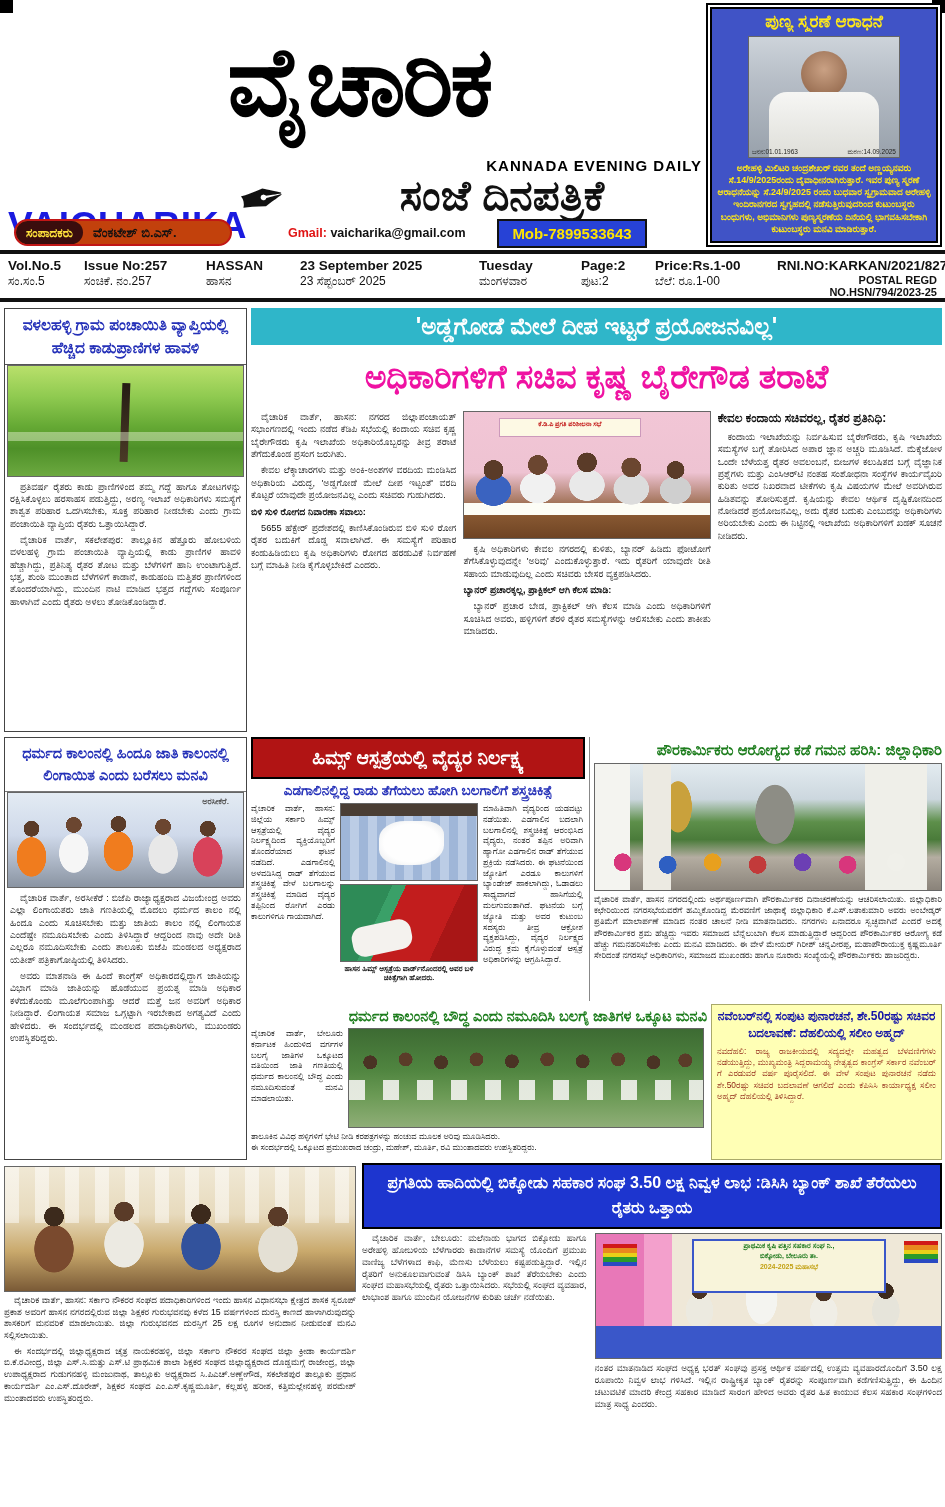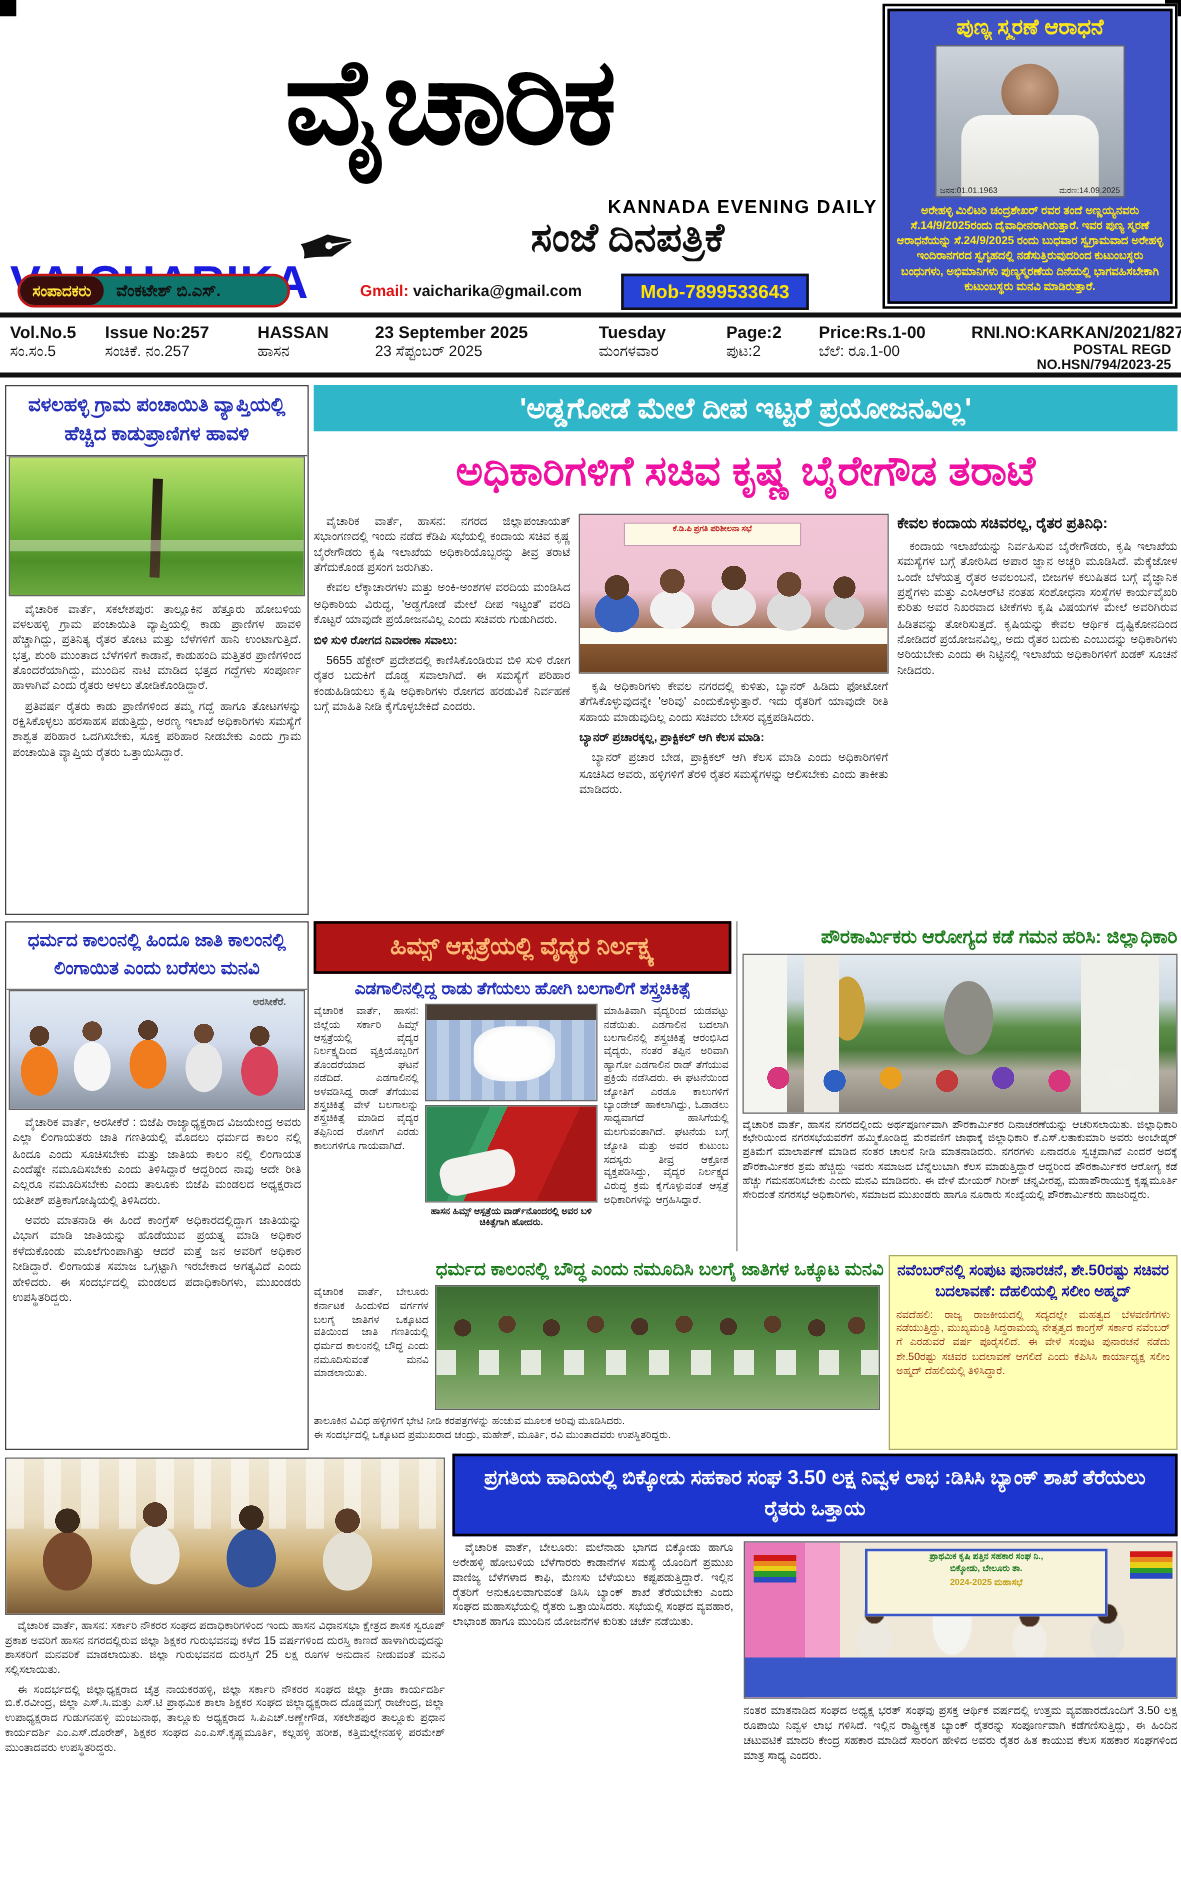--- a/index.html
+++ b/index.html
@@ -7,22 +7,22 @@
   .page{position:relative;width:945px;height:1507px;margin:0 auto;background:#fff;
         font-family:"Liberation Sans","DejaVu Sans",sans-serif;color:#111;overflow:hidden;}
   .abs{position:absolute;}
   .corner{width:13px;height:13px;background:#000;}
   
   .logo-kn{font-size:96px;font-weight:900;letter-spacing:-3px;line-height:160px;text-align:center;
            color:#000;white-space:nowrap;overflow:hidden;}
   .eng-daily{font-weight:bold;font-size:15px;letter-spacing:1px;text-align:right;color:#000;}
   .latin-name{color:#1b1bdf;font-weight:900;font-size:37px;letter-spacing:1px;}
   .pen-icon{font-size:58px;line-height:58px;transform:rotate(-12deg);}
-  .sanje{font-size:32px;font-weight:900;text-align:center;white-space:nowrap;overflow:hidden;font-family:Liberation Serif, serif;}
-  .editor-pill{display:flex;align-items:center;border:2px solid #c21616;border-radius:15px;overflow:hidden;height:27px;background:#0f766e;}
+  .sanje{font-size:42px;font-weight:900;text-align:center;white-space:nowrap;overflow:hidden;}
+  .editor-pill{display:flex;align-items:center;border:2px solid #c21616;border-radius:15px;overflow:hidden;height:27px;background:#c2410c;}
   .editor-pill .lbl{background:#3a0d0d;color:#ffe23c;font-weight:bold;font-size:12px;padding:0 10px;height:100%;display:flex;align-items:center;border-radius:12px;}
   .editor-pill .val{font-weight:bold;font-size:13px;padding:0 10px;white-space:nowrap;}
   .gmail-line{font-size:12.5px;font-weight:bold;white-space:nowrap;}
   .gmail-line .g{color:#e01414;}
   .mob-box{background:#2742d6;border:2px solid #111;color:#ffe400;font-weight:bold;font-size:15px;
            text-align:center;line-height:25px;}
   
   .ad{border:2px solid #000;padding:2px;background:#fff;}
   .ad-in{border:2px solid #000;background:#4053c6;height:100%;padding:3px 4px;text-align:center;}
   .ad-title{color:#ffe818;font-weight:900;font-size:17px;white-space:nowrap;overflow:hidden;}
@@ -143,21 +143,21 @@
     radial-gradient(ellipse 14px 18px at 84% 62%,#e6e4da 97%,transparent);}
   .rainbow{position:absolute;width:34px;height:22px;background:
     linear-gradient(180deg,#d01818 0 20%,#e8881e 20% 40%,#e8d018 40% 60%,#2a9a2a 60% 80%,#2a4ac2 80% 100%);}
   .coop-board{position:absolute;top:4%;left:28%;width:56%;height:44%;background:#f8f4da;border:2px solid #3a57c9;
     color:#1f7a1f;font-size:7px;font-weight:bold;text-align:center;line-height:1.5;overflow:hidden;}
   .coop-board .yr{color:#c2a012;}
   
   .strap{background:#2fb6c9;color:#fff;font-weight:900;font-size:23px;text-align:center;line-height:37px;
          white-space:nowrap;overflow:hidden;}
   .mag-head{color:#ef12a2;font-weight:900;font-size:33px;text-align:center;line-height:64px;white-space:nowrap;overflow:hidden;}
-  .red-banner{background:#b11414;border:2px solid #000;color:#fdba74;font-weight:900;font-size:19px;
+  .red-banner{background:#b11414;border:2px solid #000;color:#ffffff;font-weight:900;font-size:19px;
          text-align:center;line-height:38px;white-space:nowrap;overflow:hidden;}
   .blue-banner{background:#1d35cf;border:2px solid #000;color:#fff;font-weight:900;font-size:16px;
          text-align:center;padding:6px 6px;line-height:1.55;overflow:hidden;}
   .ylw-box{background:#ffffb5;border:1px solid #a9a96a;padding:3px 5px;overflow:hidden;}
   .ylw-head{color:#1414a8;font-weight:900;font-size:12px;text-align:center;line-height:1.45;}
   .ylw-body{color:#8c1d10;font-size:8.4px;line-height:1.35;text-align:justify;margin-top:3px;}
   .green-head-box{border:2.5px solid #000;color:#15691c;font-weight:900;font-size:21px;text-align:center;
          line-height:1.75;padding:3px 2px;overflow:hidden;}
   .mini{font-size:8.3px;line-height:1.3;text-align:justify;overflow:hidden;}
   .vr{border-left:1px solid #888;}
@@ -221,22 +221,22 @@
       <span>ಪುಟ:2</span>
       <span>ಬೆಲೆ: ರೂ.1-00</span>
       <span class="pr">POSTAL REGD NO.HSN/794/2023-25</span>
     </div>
   </div>
 
   <div class="abs col-box" style="left:4px;top:308px;width:243px;height:424px">
     <div class="h-blue" style="font-size:15.5px;padding:4px 3px;line-height:1.5;border-bottom:1px solid #555">ವಳಲಹಳ್ಳಿ ಗ್ರಾಮ ಪಂಚಾಯಿತಿ ವ್ಯಾಪ್ತಿಯಲ್ಲಿ ಹೆಚ್ಚಿದ ಕಾಡುಪ್ರಾಣಿಗಳ ಹಾವಳಿ</div>
     <div class="ph ph-field" style="height:112px;margin:0 2px"></div>
     <div class="body-txt" style="padding:4px 5px;height:238px">
+      <p>ಪ್ರತಿವರ್ಷ ರೈತರು ಕಾಡು ಪ್ರಾಣಿಗಳಿಂದ ತಮ್ಮ ಗದ್ದೆ ಹಾಗೂ ತೋಟಗಳನ್ನು ರಕ್ಷಿಸಿಕೊಳ್ಳಲು ಹರಸಾಹಸ ಪಡುತ್ತಿದ್ದು, ಅರಣ್ಯ ಇಲಾಖೆ ಅಧಿಕಾರಿಗಳು ಸಮಸ್ಯೆಗೆ ಶಾಶ್ವತ ಪರಿಹಾರ ಒದಗಿಸಬೇಕು, ಸೂಕ್ತ ಪರಿಹಾರ ನೀಡಬೇಕು ಎಂದು ಗ್ರಾಮ ಪಂಚಾಯಿತಿ ವ್ಯಾಪ್ತಿಯ ರೈತರು ಒತ್ತಾಯಿಸಿದ್ದಾರೆ.</p>
       <p>ವೈಚಾರಿಕ ವಾರ್ತೆ, ಸಕಲೇಶಪುರ: ತಾಲ್ಲೂಕಿನ ಹೆತ್ತೂರು ಹೋಬಳಿಯ ವಳಲಹಳ್ಳಿ ಗ್ರಾಮ ಪಂಚಾಯಿತಿ ವ್ಯಾಪ್ತಿಯಲ್ಲಿ ಕಾಡು ಪ್ರಾಣಿಗಳ ಹಾವಳಿ ಹೆಚ್ಚಾಗಿದ್ದು, ಪ್ರತಿನಿತ್ಯ ರೈತರ ತೋಟ ಮತ್ತು ಬೆಳೆಗಳಿಗೆ ಹಾನಿ ಉಂಟಾಗುತ್ತಿದೆ. ಭತ್ತ, ಶುಂಠಿ ಮುಂತಾದ ಬೆಳೆಗಳಿಗೆ ಕಾಡಾನೆ, ಕಾಡುಹಂದಿ ಮತ್ತಿತರ ಪ್ರಾಣಿಗಳಿಂದ ತೊಂದರೆಯಾಗಿದ್ದು, ಮುಂದಿನ ನಾಟಿ ಮಾಡಿದ ಭತ್ತದ ಗದ್ದೆಗಳು ಸಂಪೂರ್ಣ ಹಾಳಾಗಿವೆ ಎಂದು ರೈತರು ಅಳಲು ತೋಡಿಕೊಂಡಿದ್ದಾರೆ.</p>
-      <p>ಪ್ರತಿವರ್ಷ ರೈತರು ಕಾಡು ಪ್ರಾಣಿಗಳಿಂದ ತಮ್ಮ ಗದ್ದೆ ಹಾಗೂ ತೋಟಗಳನ್ನು ರಕ್ಷಿಸಿಕೊಳ್ಳಲು ಹರಸಾಹಸ ಪಡುತ್ತಿದ್ದು, ಅರಣ್ಯ ಇಲಾಖೆ ಅಧಿಕಾರಿಗಳು ಸಮಸ್ಯೆಗೆ ಶಾಶ್ವತ ಪರಿಹಾರ ಒದಗಿಸಬೇಕು, ಸೂಕ್ತ ಪರಿಹಾರ ನೀಡಬೇಕು ಎಂದು ಗ್ರಾಮ ಪಂಚಾಯಿತಿ ವ್ಯಾಪ್ತಿಯ ರೈತರು ಒತ್ತಾಯಿಸಿದ್ದಾರೆ.</p>
     </div>
   </div>
 
   <div class="abs" style="left:251px;top:308px;width:691px;height:424px">
     <div class="strap">'ಅಡ್ಡಗೋಡೆ ಮೇಲೆ ದೀಪ ಇಟ್ಟರೆ ಪ್ರಯೋಜನವಿಲ್ಲ'</div>
     <div class="mag-head">ಅಧಿಕಾರಿಗಳಿಗೆ ಸಚಿವ ಕೃಷ್ಣ ಬೈರೇಗೌಡ ತರಾಟೆ</div>
     <div style="display:flex;gap:7px;height:318px;margin-top:2px">
       <div class="body-txt" style="width:206px">
         <p>ವೈಚಾರಿಕ ವಾರ್ತೆ, ಹಾಸನ: ನಗರದ ಜಿಲ್ಲಾಪಂಚಾಯತ್ ಸಭಾಂಗಣದಲ್ಲಿ ಇಂದು ನಡೆದ ಕೆಡಿಪಿ ಸಭೆಯಲ್ಲಿ ಕಂದಾಯ ಸಚಿವ ಕೃಷ್ಣ ಬೈರೇಗೌಡರು ಕೃಷಿ ಇಲಾಖೆಯ ಅಧಿಕಾರಿಯೊಬ್ಬರನ್ನು ತೀವ್ರ ತರಾಟೆ ತೆಗೆದುಕೊಂಡ ಪ್ರಸಂಗ ಜರುಗಿತು.</p>
         <p>ಕೇವಲ ಲೆಕ್ಕಾಚಾರಗಳು ಮತ್ತು ಅಂಕಿ-ಅಂಶಗಳ ವರದಿಯ ಮಂಡಿಸಿದ ಅಧಿಕಾರಿಯ ವಿರುದ್ಧ, 'ಅಡ್ಡಗೋಡೆ ಮೇಲೆ ದೀಪ ಇಟ್ಟಂತೆ' ವರದಿ ಕೊಟ್ಟರೆ ಯಾವುದೇ ಪ್ರಯೋಜನವಿಲ್ಲ ಎಂದು ಸಚಿವರು ಗುಡುಗಿದರು.</p>

